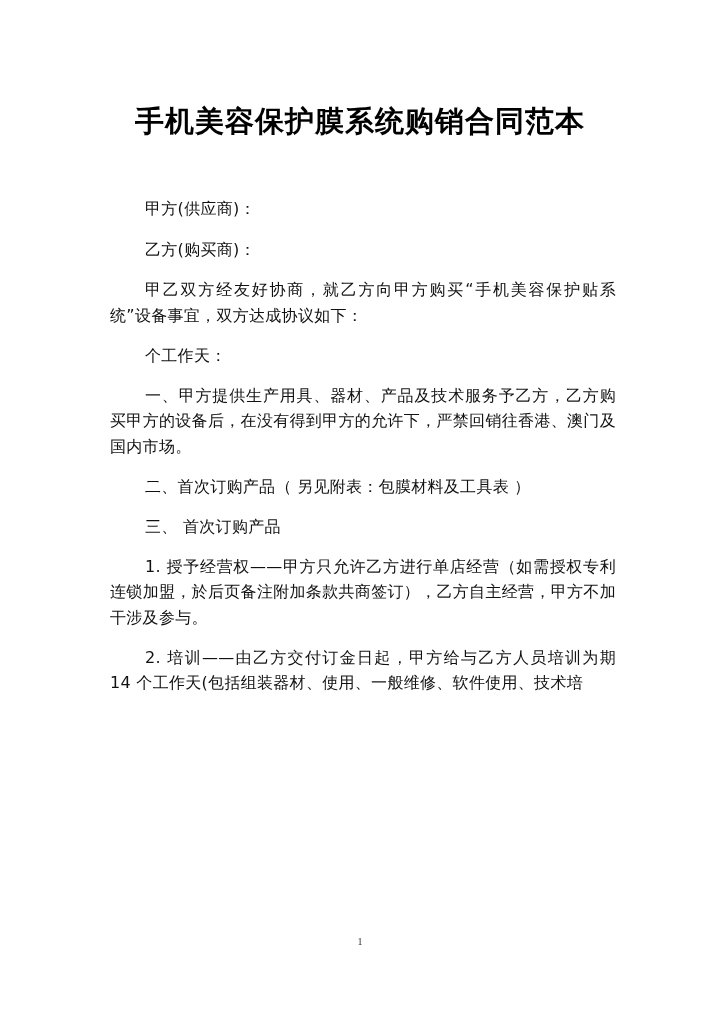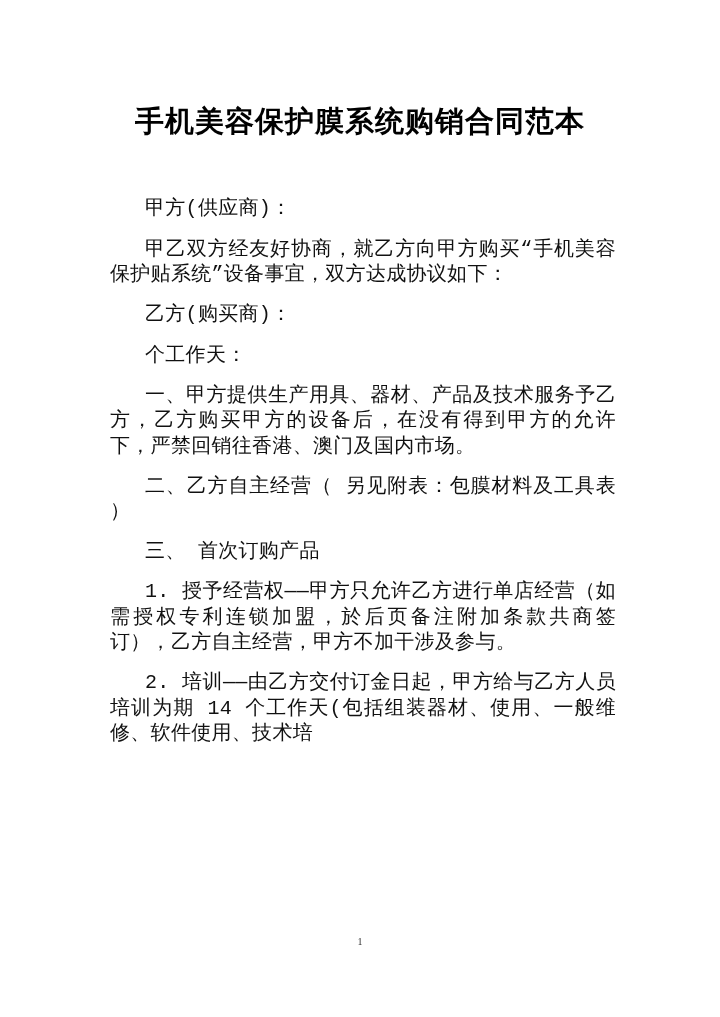--- a/index.html
+++ b/index.html
@@ -12,21 +12,21 @@
     position: absolute; left: 0; top: 0; width: 720px; height: 984px;
     background: #ffffff;
   }
   .title {
     position: absolute; left: 0; top: 102px; width: 720px;
     text-align: center; font-size: 29px; font-weight: bold; letter-spacing: 1px;
     color: #000000;
   }
   .body {
     position: absolute; left: 110px; top: 196px; width: 506px;
-    font-size: 20px; line-height: 25.5px; font-family: Liberation Mono, monospace;
+    font-size: 16px; line-height: 25.5px;
   }
   .para {
     margin: 0 0 14.5px 0;
     text-indent: 35px;
     text-align: justify;
     text-justify: inter-character;
     letter-spacing: 0.3px;
   }
   .para.field { margin-bottom: 15px; }
   .page-number {
@@ -35,24 +35,24 @@
   }
 </style>
 </head>
 <body>
 
 <div class="page">
   <div class="title">手机美容保护膜系统购销合同范本</div>
 
   <div class="body">
     <p class="para field">甲方(供应商)：</p>
+    <p class="para field">乙方(购买商)：</p>
     <p class="para">甲乙双方经友好协商，就乙方向甲方购买“手机美容保护贴系统”设备事宜，双方达成协议如下：</p>
-    <p class="para field">乙方(购买商)：</p>
     <p class="para">个工作天：</p>
     <p class="para">一、甲方提供生产用具、器材、产品及技术服务予乙方，乙方购买甲方的设备后，在没有得到甲方的允许下，严禁回销往香港、澳门及国内市场。</p>
-    <p class="para">二、乙方自主经营（ 另见附表：包膜材料及工具表 ）</p>
+    <p class="para">二、首次订购产品（ 另见附表：包膜材料及工具表 ）</p>
     <p class="para">三、 首次订购产品</p>
     <p class="para">1. 授予经营权——甲方只允许乙方进行单店经营（如需授权专利连锁加盟，於后页备注附加条款共商签订），乙方自主经营，甲方不加干涉及参与。</p>
     <p class="para">2. 培训——由乙方交付订金日起，甲方给与乙方人员培训为期 14 个工作天(包括组装器材、使用、一般维修、软件使用、技术培</p>
   </div>
 
   <div class="page-number">1</div>
 </div>
 
 </body></html>

